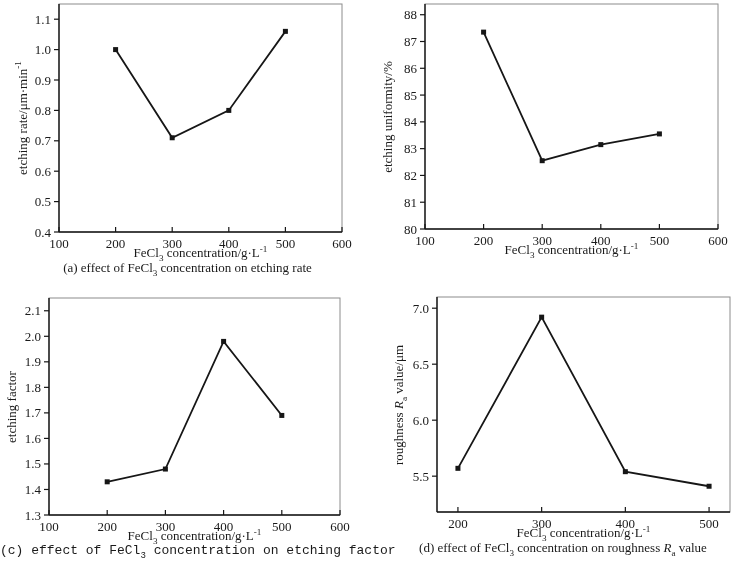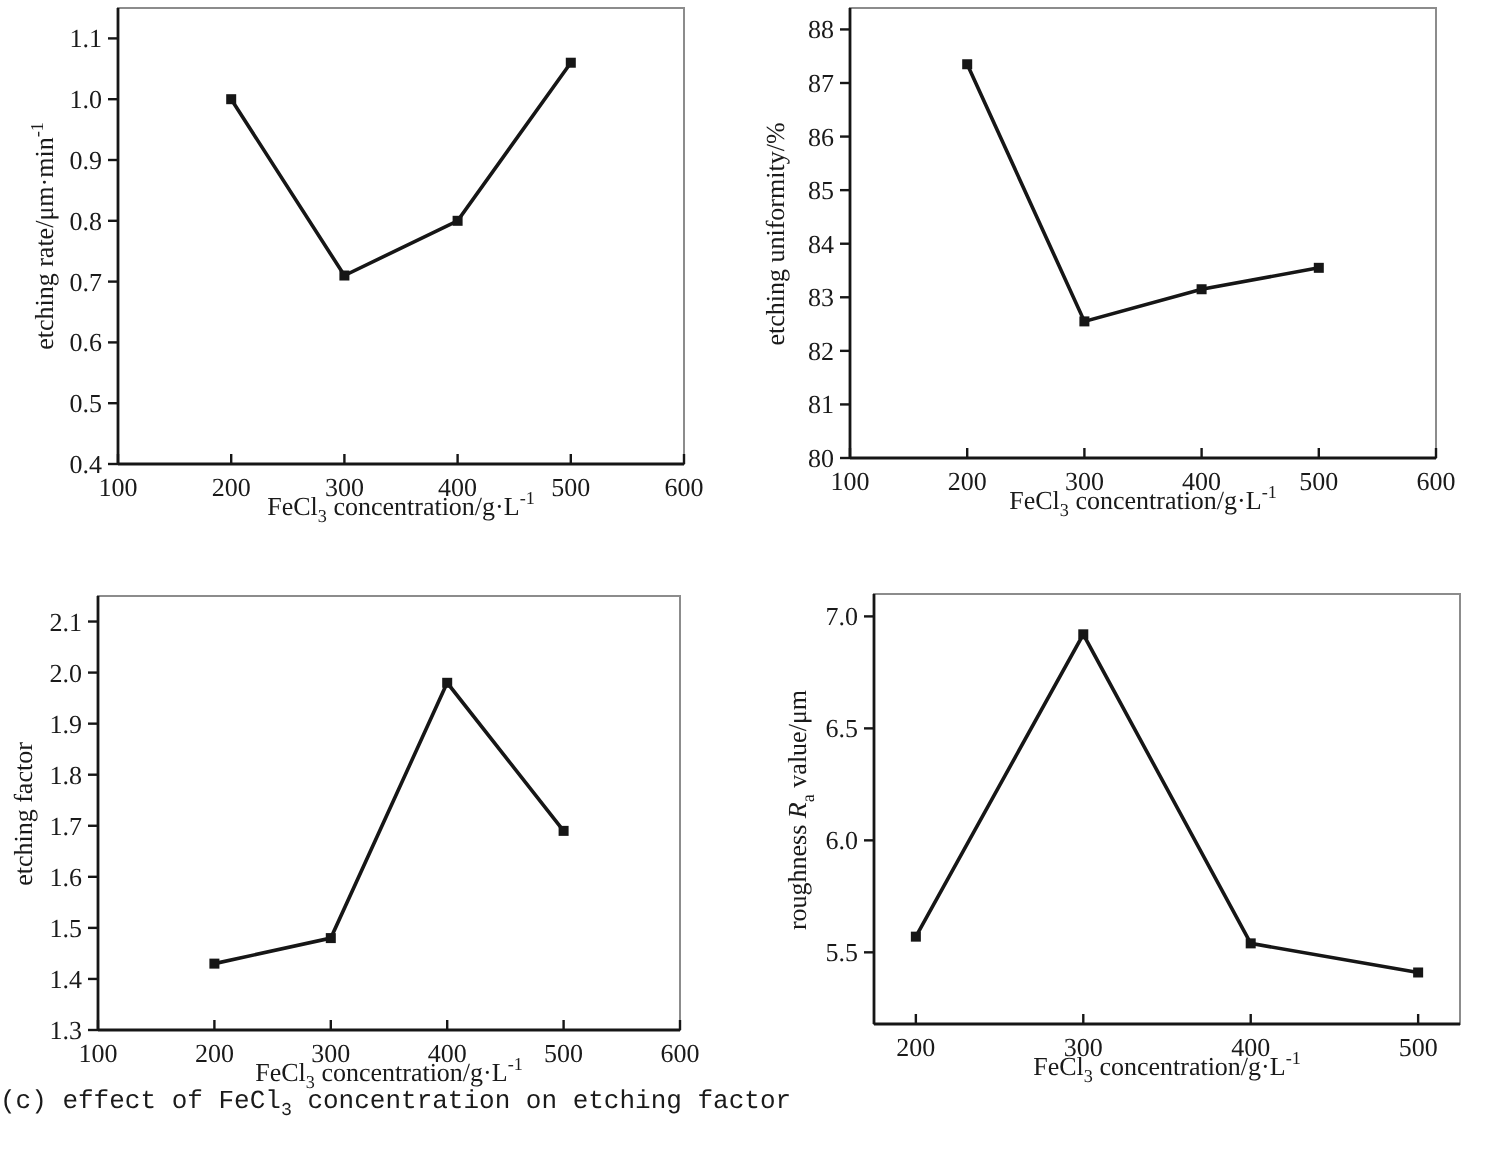--- a/index.html
+++ b/index.html
@@ -72,20 +72,21 @@
         <line x1="342" y1="232" x2="342" y2="227" stroke="#161616" stroke-width="1.2"></line>
         <text x="342" y="248" text-anchor="middle" class="tick">600</text>
         <polyline points="115.6,49.599999999999994 172.2,137.76 228.79999999999998,110.39999999999998 285.4,31.359999999999957" fill="none" stroke="#161616" stroke-width="1.8"></polyline>
         <rect x="113.1" y="47.099999999999994" width="5" height="5" fill="#161616"></rect>
         <rect x="169.7" y="135.26" width="5" height="5" fill="#161616"></rect>
         <rect x="226.29999999999998" y="107.89999999999998" width="5" height="5" fill="#161616"></rect>
         <rect x="282.9" y="28.859999999999957" width="5" height="5" fill="#161616"></rect>
       </svg>
     <div class="ylabel" style="left: 22px; top: 118px;">etching rate/μm·min<sup>-1</sup></div>
     <div class="xlabel" style="left: 59px; width: 283px; top: 242px;">FeCl<sub>3</sub> concentration/g·L<sup>-1</sup></div>
+    <figcaption class="caption" style="top: 260px;">(a) effect of FeCl<sub>3</sub> concentration on etching rate</figcaption>
   </figure>
 
   <figure class="cell">
     <svg class="plot" width="376" height="288">
         <rect x="50" y="4" width="293" height="225" fill="none" stroke="#8c8c8c" stroke-width="1"></rect>
         <line x1="50" y1="4" x2="50" y2="229" stroke="#161616" stroke-width="1.4"></line>
         <line x1="50" y1="229" x2="343" y2="229" stroke="#161616" stroke-width="1.4"></line>
         <line x1="45" y1="229" x2="50" y2="229" stroke="#161616" stroke-width="1.2"></line>
         <text x="42" y="233.5" text-anchor="end" class="tick">80</text>
         <line x1="45" y1="202.21428571428572" x2="50" y2="202.21428571428572" stroke="#161616" stroke-width="1.2"></line>
@@ -194,15 +195,16 @@
         <line x1="334.07142857142856" y1="224" x2="334.07142857142856" y2="219" stroke="#161616" stroke-width="1.2"></line>
         <text x="334.07142857142856" y="240" text-anchor="middle" class="tick">500</text>
         <polyline points="82.92857142857143,180.32812499999994 166.64285714285714,29.15624999999997 250.35714285714286,183.68749999999997 334.07142857142856,198.24479166666663" fill="none" stroke="#161616" stroke-width="1.8"></polyline>
         <rect x="80.42857142857143" y="177.82812499999994" width="5" height="5" fill="#161616"></rect>
         <rect x="164.14285714285714" y="26.65624999999997" width="5" height="5" fill="#161616"></rect>
         <rect x="247.85714285714286" y="181.18749999999997" width="5" height="5" fill="#161616"></rect>
         <rect x="331.57142857142856" y="195.74479166666663" width="5" height="5" fill="#161616"></rect>
       </svg>
     <div class="ylabel" style="left: 25px; top: 116.5px;">roughness <i>R</i><sub>a</sub> value/μm</div>
     <div class="xlabel" style="left: 62px; width: 293px; top: 234px;">FeCl<sub>3</sub> concentration/g·L<sup>-1</sup></div>
+    <figcaption class="caption" style="top: 252px;">(d) effect of FeCl<sub>3</sub> concentration on roughness <i>R</i><sub>a</sub> value</figcaption>
   </figure>
 
 </div>
 
 </body></html>

